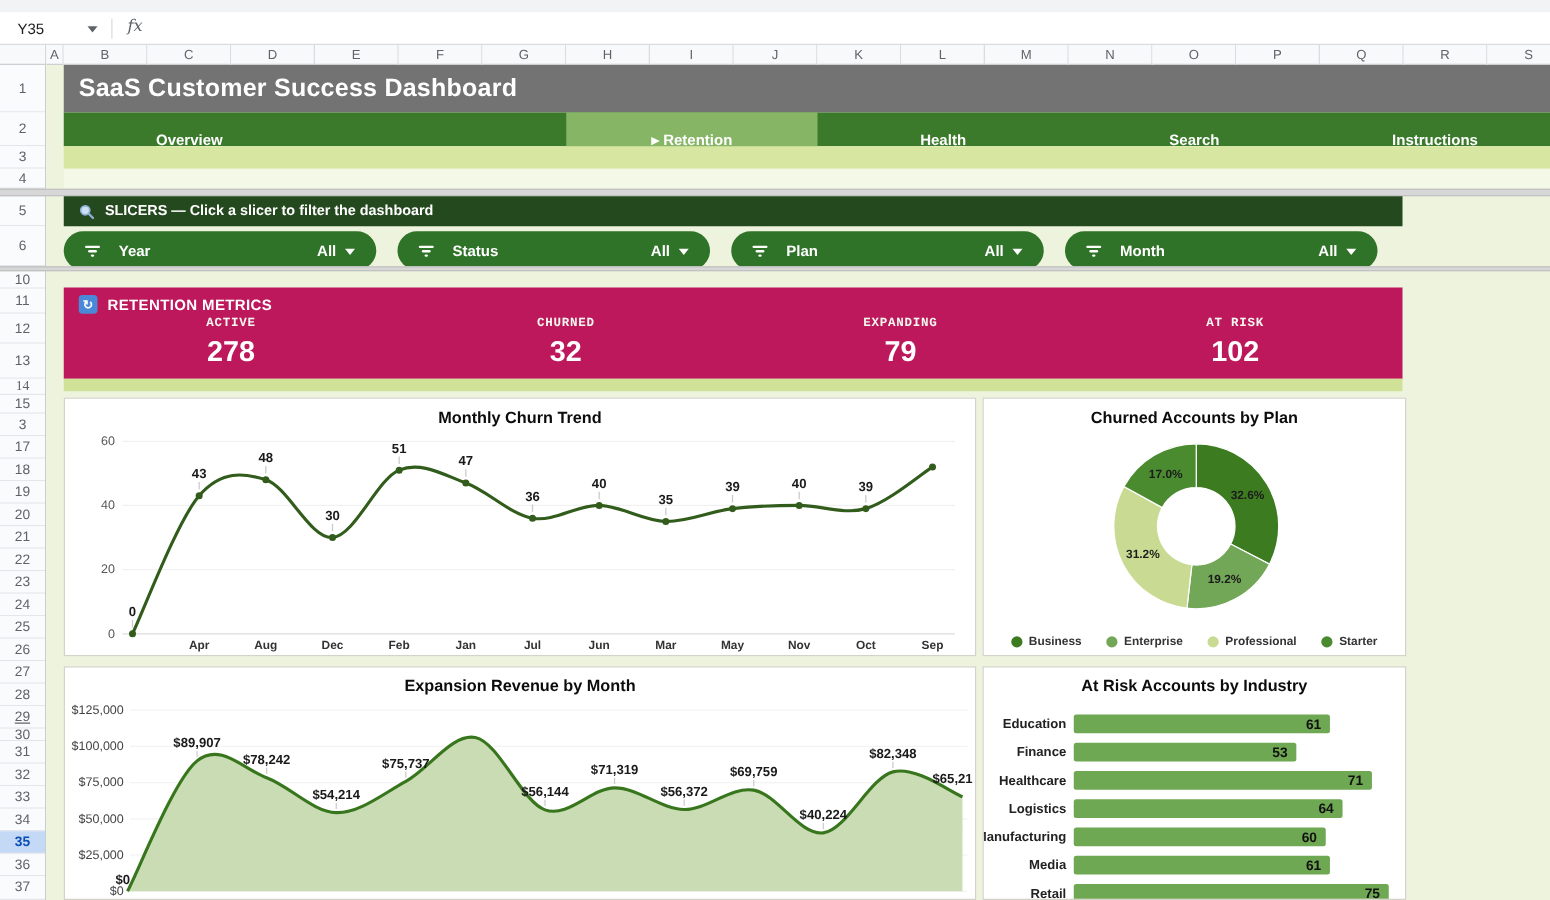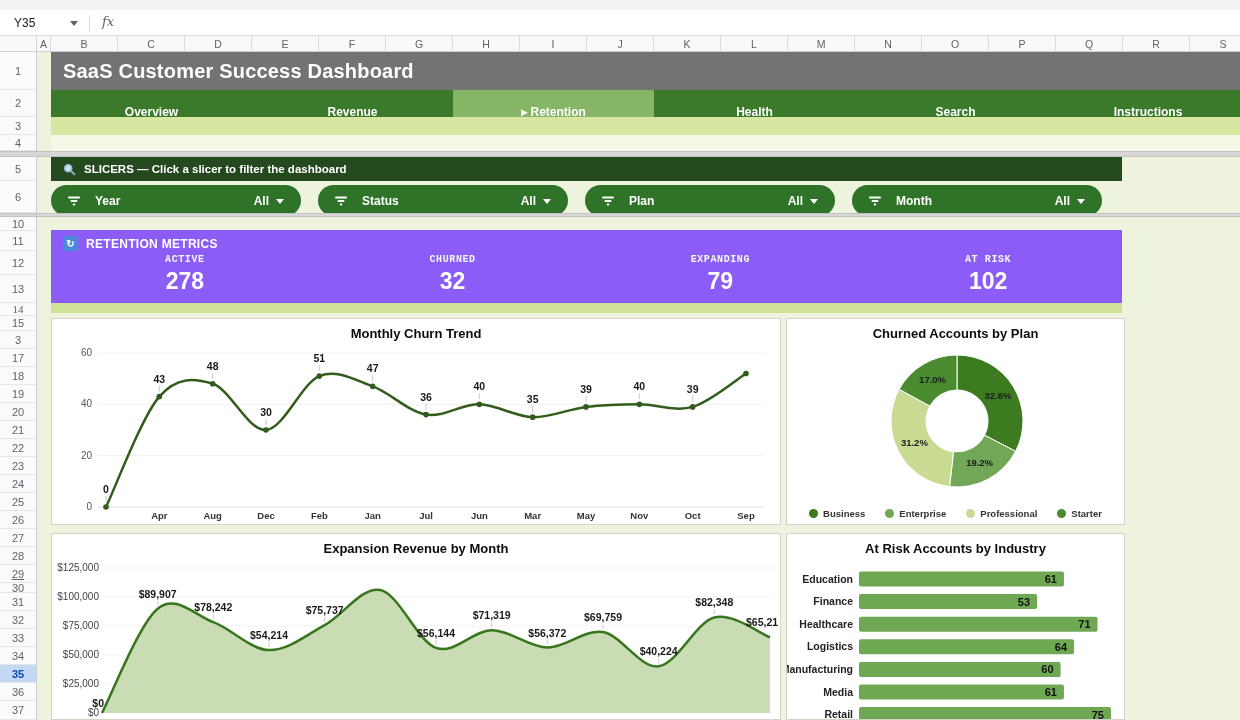--- a/index.html
+++ b/index.html
@@ -52,21 +52,21 @@
   .slicer-banner span{color:#fff;font-size:11.5px;font-weight:700;}
   .slicer-row{left:0;top:185px;width:1240px;height:31px;}
   .pill{position:absolute;top:0;height:31px;width:250px;border-radius:16px;background:#2f7329;
         display:flex;align-items:center;cursor:pointer;}
   .pill .flt{margin-left:16px;}
   .pill .plabel{margin-left:14px;color:#fff;font-size:12px;font-weight:700;}
   .pill .pval{position:absolute;right:32px;color:#fff;font-size:12px;font-weight:700;}
   .pill .pcaret{position:absolute;right:17px;top:14px;width:0;height:0;border-left:4px solid transparent;
         border-right:4px solid transparent;border-top:5px solid #fff;}
 
-  .metrics-panel{left:51px;top:230px;width:1071px;height:73px;background:#8b5cf6;}
+  .metrics-panel{left:51px;top:230px;width:1071px;height:73px;background:#be185d;}
   .mp-head{position:absolute;left:12px;top:6px;display:flex;align-items:center;gap:8px;}
   .mp-icon{width:15px;height:15px;border-radius:3px;background:#4a89d8;color:#fff;font-size:10px;
            display:flex;align-items:center;justify-content:center;font-weight:700;}
   .mp-icon::before{content:"\21bb";}
   .mp-head span{color:#fff;font-size:12px;font-weight:700;letter-spacing:.3px;}
   .mp-cards{position:absolute;left:0;right:0;top:24px;bottom:0;display:flex;}
   .mcard{flex:1;display:flex;flex-direction:column;align-items:center;}
   .mcard .mlabel{color:#f2f8ee;font-size:10px;font-weight:700;letter-spacing:.6px;font-family:Liberation Mono, monospace;}
   .mcard .mvalue{color:#fff;font-size:23px;font-weight:700;margin-top:3px;}
   .light-strip{left:51px;top:303px;width:1071px;height:10px;background:#cfe297;}
@@ -155,23 +155,20 @@
       <div class="rh" style="height: 19px;">37</div>
     </div>
 
   <div class="sheet-base"></div>
   <div class="band title-banner">
     <span>SaaS Customer Success Dashboard</span>
   </div>
   <div class="band nav-bar" id="nav-bar">
       <div class="tab" style="left: 0px; width: 201px;">
         <span>Overview</span>
-      </div>
-      <div class="tab" style="left: 201px; width: 201px;">
-        <span>Revenue</span>
       </div>
       <div class="tab active" style="left: 402px; width: 201px;">
         <span>▸ Retention</span>
       </div>
       <div class="tab" style="left: 603px; width: 201px;">
         <span>Health</span>
       </div>
       <div class="tab" style="left: 804px; width: 201px;">
         <span>Search</span>
       </div>

